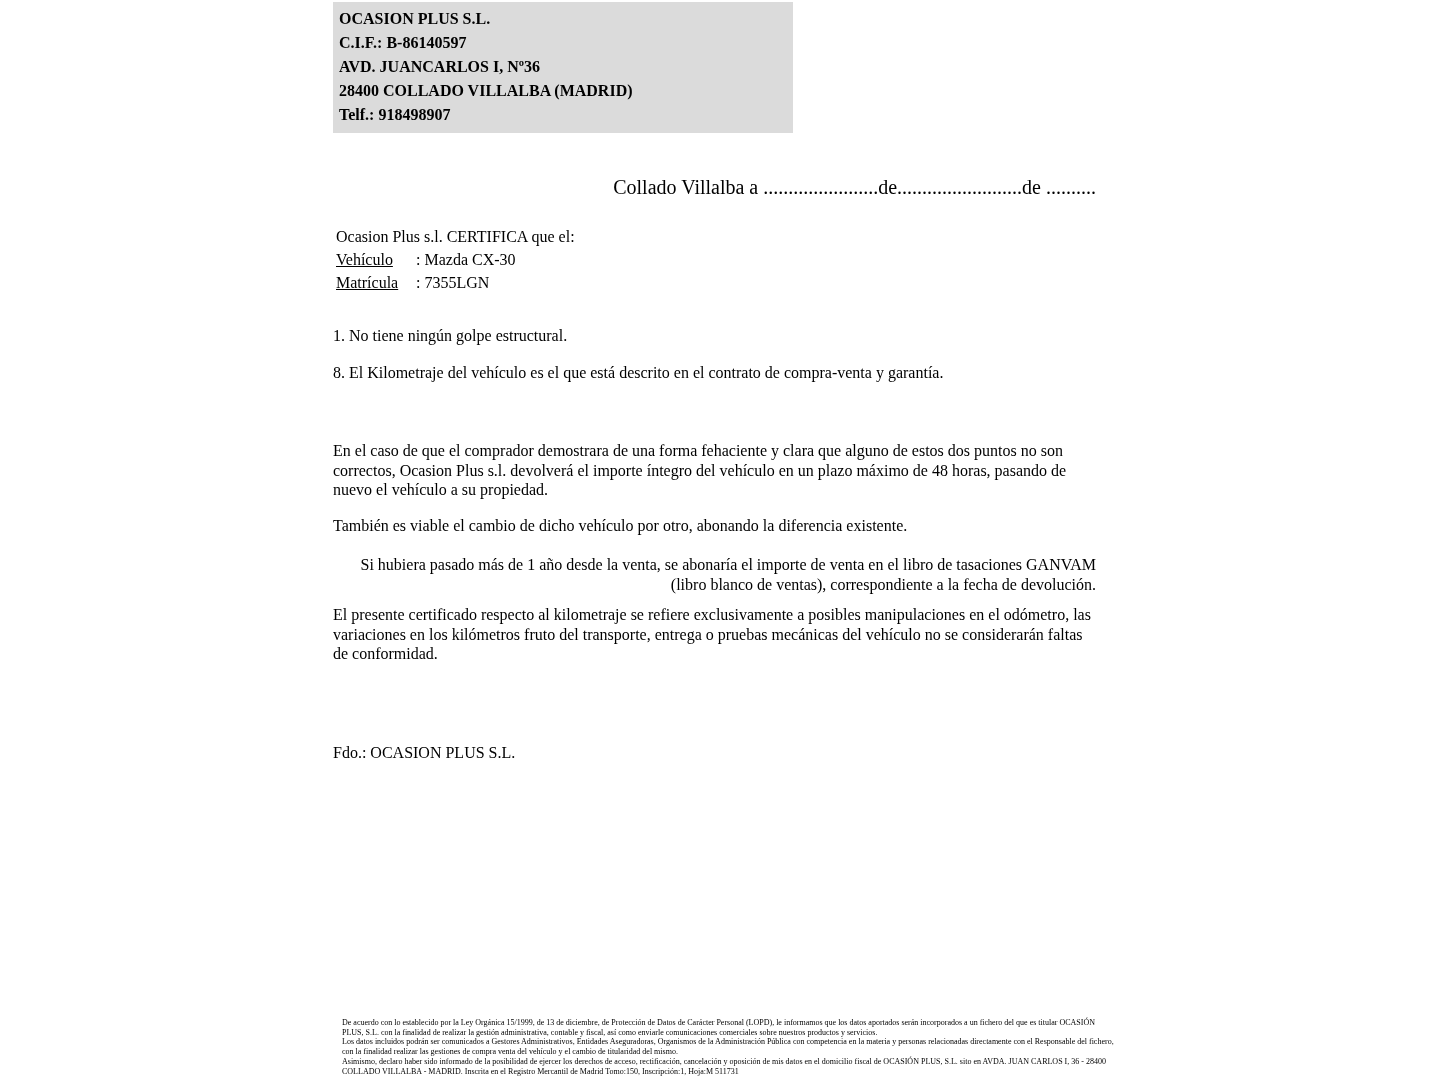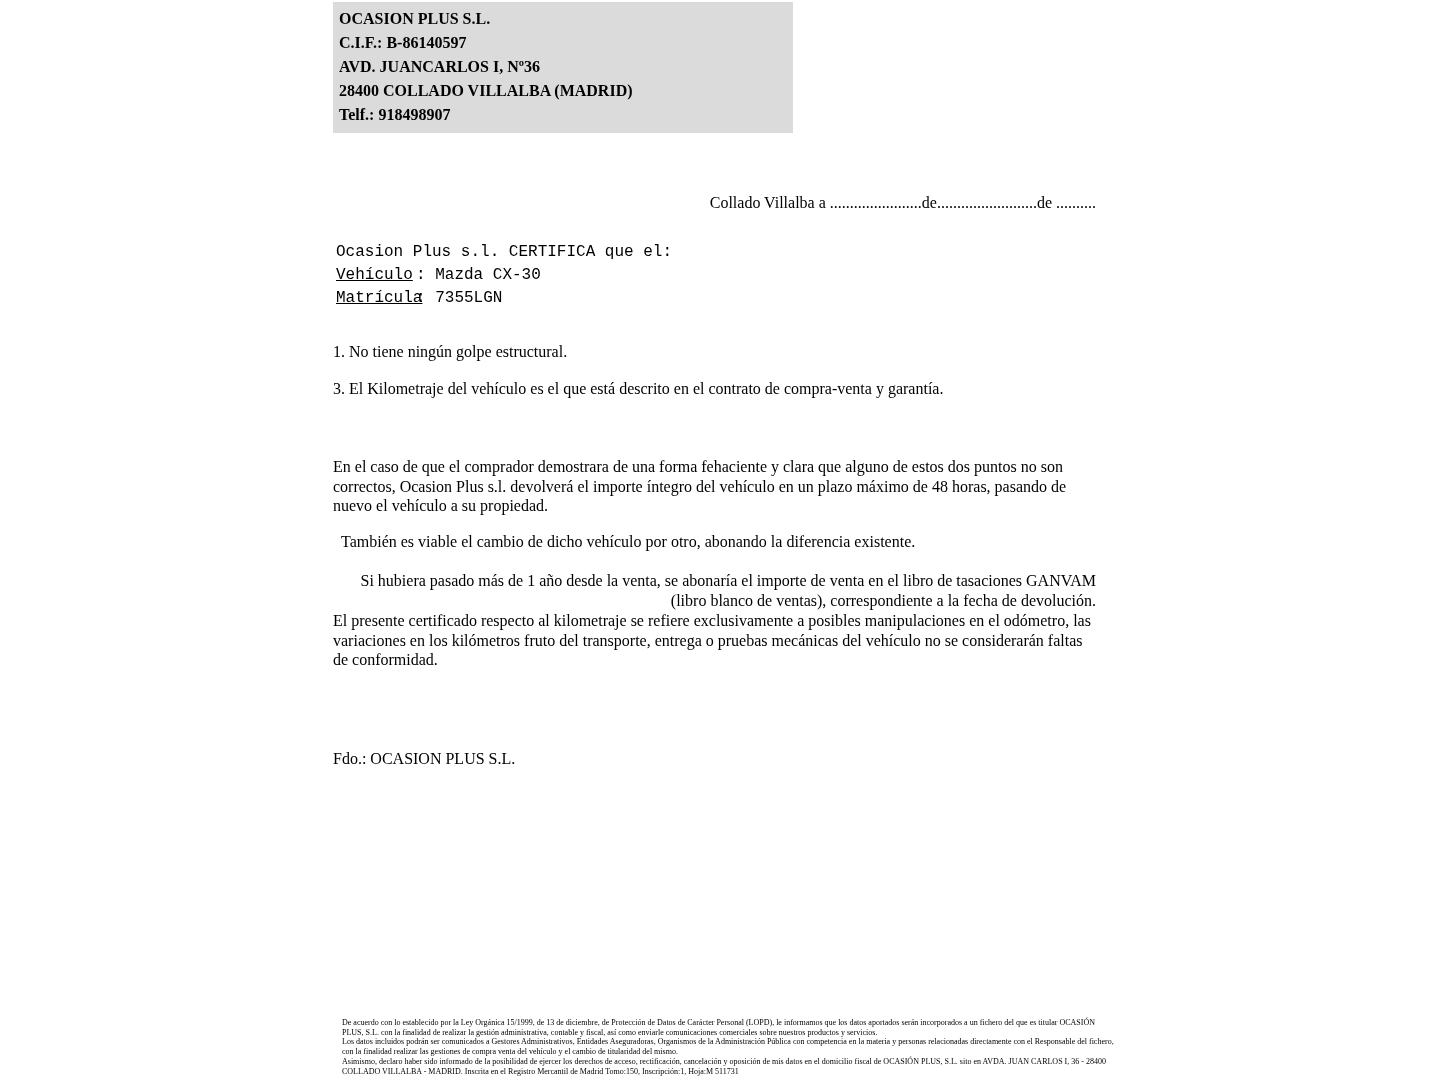--- a/index.html
+++ b/index.html
@@ -22,44 +22,43 @@
   .header-box {
     margin-top: 2px;
     width: 460px;
     background: #dbdbdb;
     padding: 5px 6px 6px 6px;
     font-weight: bold;
     font-size: 16px;
     line-height: 24px;
   }
   .date-line {
-    margin-top: 60px;
+    margin-top: 44px;
     text-align: right;
-    font-size: 16px;
+    font-size: 20px;
     line-height: 20px;
   }
   .certify-block {
     margin-top: 28px;
     padding-left: 3px;
     font-size: 16px;
     line-height: 23px;
-    font-family: Liberation Mono, monospace;
   }
   .field-label {
     display: inline-block;
     width: 80px;
     text-decoration: underline;
   }
   .point-1 { margin-top: 32px; font-size: 16px; line-height: 20px; }
   .point-2 { margin-top: 17px; font-size: 16px; line-height: 20px; }
   .para { font-size: 16px; line-height: 19.5px; }
   .para-1 { margin-top: 58px; }
-  .para-2 { margin-top: 16px; margin-left: 8px; }
+  .para-2 { margin-top: 16px; }
   .para-3 { margin-top: 20px; text-align: right; }
-  .para-4 { margin-top: 1px; }
+  .para-4 { margin-top: 11px; }
   .signature { margin-top: 79px; font-size: 16px; line-height: 20px; }
   .footer {
     position: absolute;
     left: 342px;
     top: 1018px;
     width: 772px;
     font-size: 8px;
     line-height: 9.7px;
   }
 </style>
@@ -83,21 +82,21 @@
       <div>Ocasion Plus s.l. CERTIFICA que el:</div>
       <div>
         <span class="field-label">Vehículo</span><span>: Mazda CX-30</span>
       </div>
       <div>
         <span class="field-label">Matrícula</span><span>: 7355LGN</span>
       </div>
     </div>
 
     <div class="point-1">1. No tiene ningún golpe estructural.</div>
-    <div class="point-2">3. El Kilometraje del vehículo es el que está descrito en el contrato de compra-venta y garantía.</div>
+    <div class="point-2">8. El Kilometraje del vehículo es el que está descrito en el contrato de compra-venta y garantía.</div>
 
     <p class="para para-1">En el caso de que el comprador demostrara de una forma fehaciente y clara que alguno de estos dos puntos no son correctos, Ocasion Plus s.l. devolverá el importe íntegro del vehículo en un plazo máximo de 48 horas, pasando de nuevo el vehículo a su propiedad.</p>
     <p class="para para-2">También es viable el cambio de dicho vehículo por otro, abonando la diferencia existente.</p>
     <p class="para para-3">Si hubiera pasado más de 1 año desde la venta, se abonaría el importe de venta en el libro de tasaciones GANVAM (libro blanco de ventas), correspondiente a la fecha de devolución.</p>
     <p class="para para-4">El presente certificado respecto al kilometraje se refiere exclusivamente a posibles manipulaciones en el odómetro, las variaciones en los kilómetros fruto del transporte, entrega o pruebas mecánicas del vehículo no se considerarán faltas de conformidad.</p>
 
     <div class="signature">Fdo.: OCASION PLUS S.L.</div>
   </div>
 
   <div class="footer">

